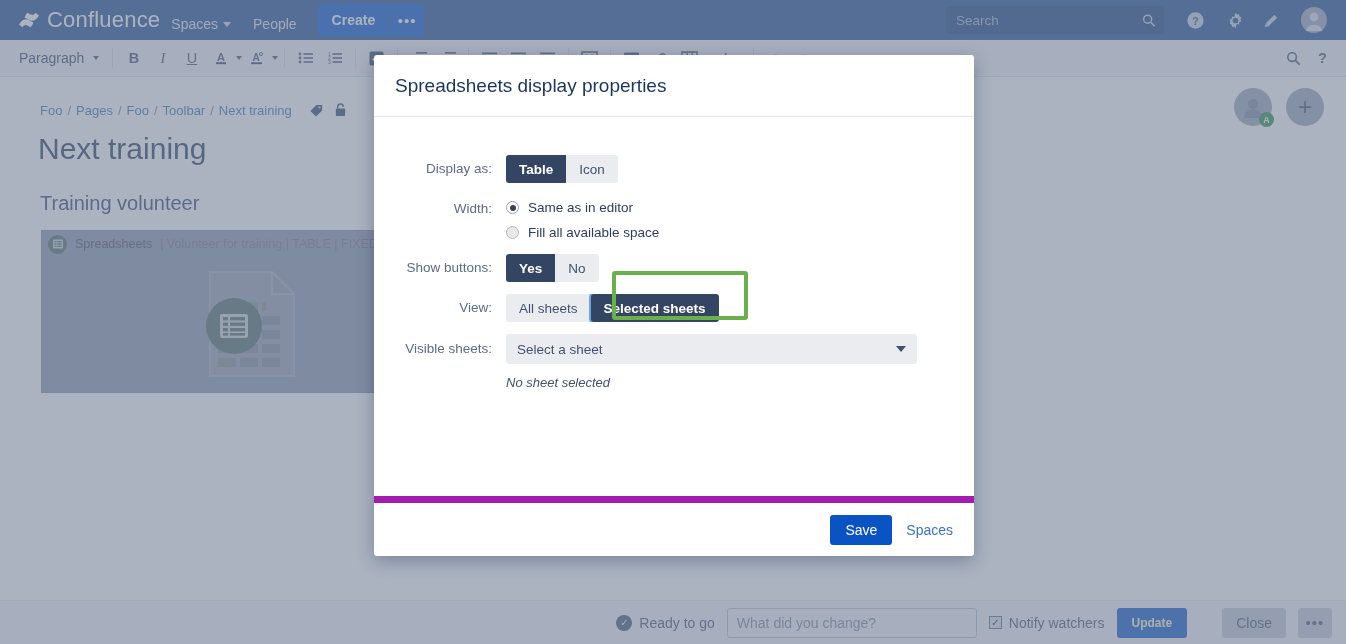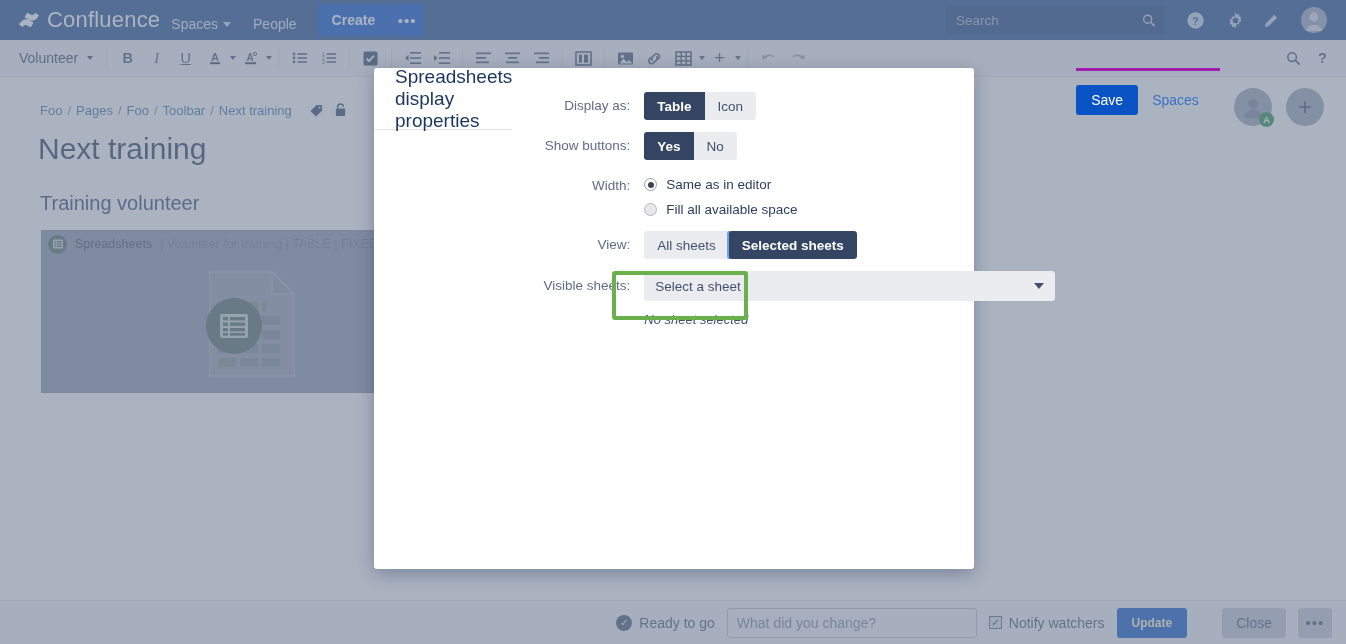--- a/index.html
+++ b/index.html
@@ -177,24 +177,24 @@
     display: flex; align-items: center; justify-content: center;
   }
 
   
   #dim {
     position: absolute; inset: 0; background: rgba(120,132,155,0.62);
   }
 
   
   #modal {
-    position: absolute; left: 374px; top: 68px; width: 600px; height: 501px;
+    position: absolute; left: 374px; top: 55px; width: 600px; height: 501px;
     background: #fff; border-radius: 3px;
     box-shadow: 0 5px 18px rgba(9,30,66,0.3);
-    display: flex; flex-direction: row;
+    display: flex; flex-direction: column; gap: 14px;
   }
   .modal-head {
     height: 62px; border-bottom: 1px solid #e4e6ea;
     display: flex; align-items: center; padding-left: 21px;
   }
   .modal-title { font-size: 19px; color: #1a365d; }
   .modal-body { flex: 1; padding: 24px 21px 0 5px; }
   .form-row { display: flex; align-items: flex-start; margin-bottom: 12px; }
   .form-label {
     width: 127px; text-align: right; padding-right: 14px;
@@ -223,21 +223,21 @@
     width: 411px; height: 30px; background: #ebecf0; border-radius: 3px;
     display: flex; align-items: center; justify-content: space-between;
     padding: 0 11px; font-size: 13.5px; color: #42526e;
   }
   .sel-caret {
     width: 0; height: 0; border-left: 5px solid transparent;
     border-right: 5px solid transparent; border-top: 6px solid #42526e;
   }
   .hint { font-size: 13px; color: #42526e; font-style: italic; margin-top: 11px; }
   .modal-foot {
-    height: 60px; border-top: 3px solid #a21caf;
+    height: 60px; border-top: 7px solid #a21caf;
     display: flex; align-items: center; justify-content: flex-end;
     gap: 14px; padding-right: 21px;
   }
   .btn-save {
     background: #0a53c4; color: #fff; font-size: 14px; height: 30px;
     padding: 0 15px; border-radius: 3px; display: flex; align-items: center;
   }
   .btn-cancel { color: #3b73c4; font-size: 14px; }
 
   
@@ -304,21 +304,21 @@
       <svg width="28" height="28" viewBox="0 0 28 28">
         <circle cx="14" cy="14" r="13" fill="#9aa7bd"></circle>
         <circle cx="14" cy="11" r="4.4" fill="#d9e0ea"></circle>
         <path d="M5.6 25a8.8 8.8 0 0 1 16.8 0z" fill="#d9e0ea"></path>
       </svg>
     </div>
   </div>
 
   <div class="toolbar">
     <div class="tb-style">
-      <span>Volunteer</span>
+      <span>Paragraph</span>
       <span class="tb-mini-caret"></span>
     </div>
     <div class="tb-sep"></div>
 
     <div class="tb-btn" style="font-weight:bold;">B</div>
     <div class="tb-btn" style="font-style:italic;font-family:'Liberation Serif',serif;">I</div>
     <div class="tb-btn" style="text-decoration:underline;">U</div>
 
     <div class="tb-btn">
       <svg width="16" height="16" viewBox="0 0 16 16">
@@ -575,44 +575,44 @@
   <div class="modal-body">
 
     <div class="form-row">
       <div class="form-label">Display as:</div>
       <div class="seg">
         <div class="seg-btn on">Table</div>
         <div class="seg-btn">Icon</div>
       </div>
     </div>
 
-    <div class="form-row">
-      <div class="form-label">Show buttons:</div>
-      <div class="seg">
-        <div class="seg-btn on">Yes</div>
-        <div class="seg-btn">No</div>
-      </div>
-    </div>
-
     <div class="form-row" style="margin-bottom:9px;">
       <div class="form-label">Width:</div>
       <div>
         <label class="radio-line">
           <span class="radio checked">
               <span class="dot"></span>
             </span>
           <span>Same as in editor</span>
         </label>
         <label class="radio-line">
           <span class="radio unchecked"></span>
           <span>Fill all available space</span>
         </label>
       </div>
     </div>
 
+    <div class="form-row">
+      <div class="form-label">Show buttons:</div>
+      <div class="seg">
+        <div class="seg-btn on">Yes</div>
+        <div class="seg-btn">No</div>
+      </div>
+    </div>
+
     <div class="form-row" style="margin-bottom:12px;">
       <div class="form-label">View:</div>
       <div class="seg">
         <div class="seg-btn">All sheets</div>
         <div class="seg-btn on focus-ring" style="border-radius:3px;">Selected sheets</div>
       </div>
     </div>
 
     <div class="form-row" style="margin-bottom:0;">
       <div class="form-label" style="line-height:30px;">Visible sheets:</div>

